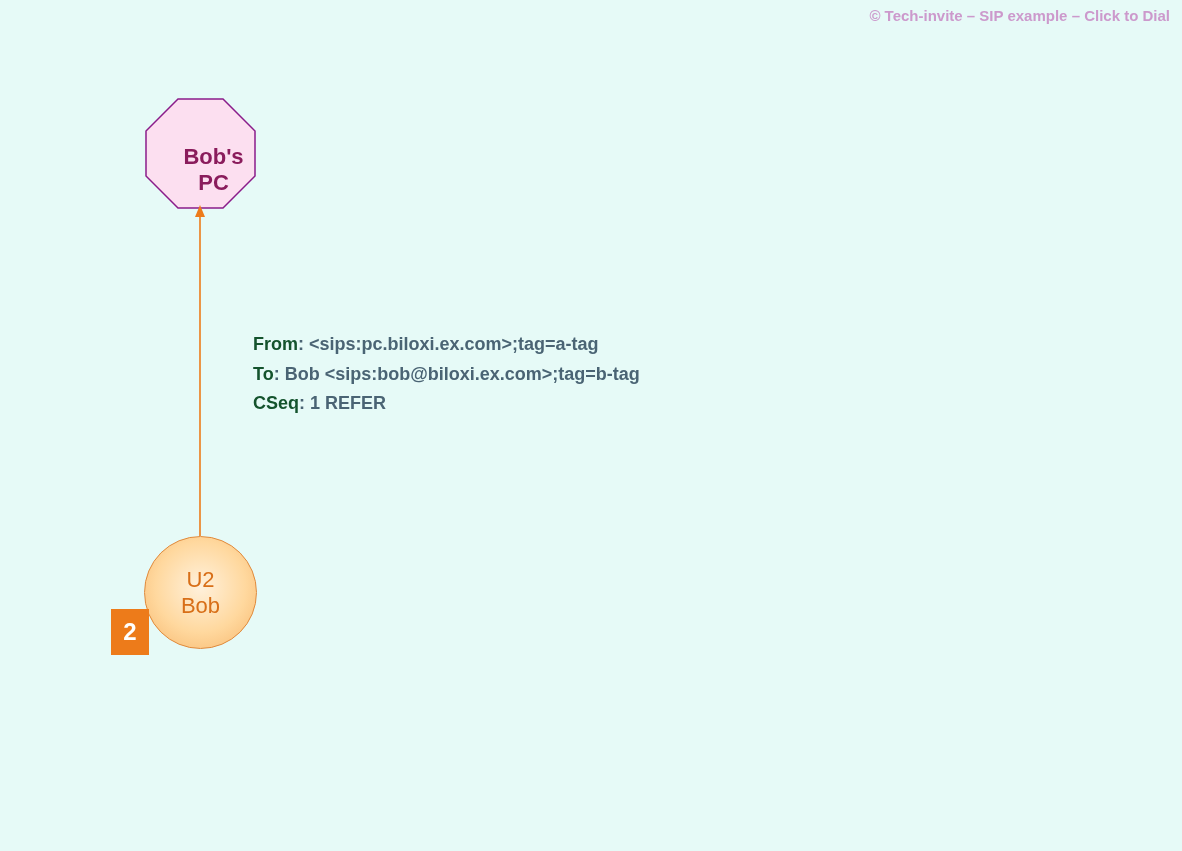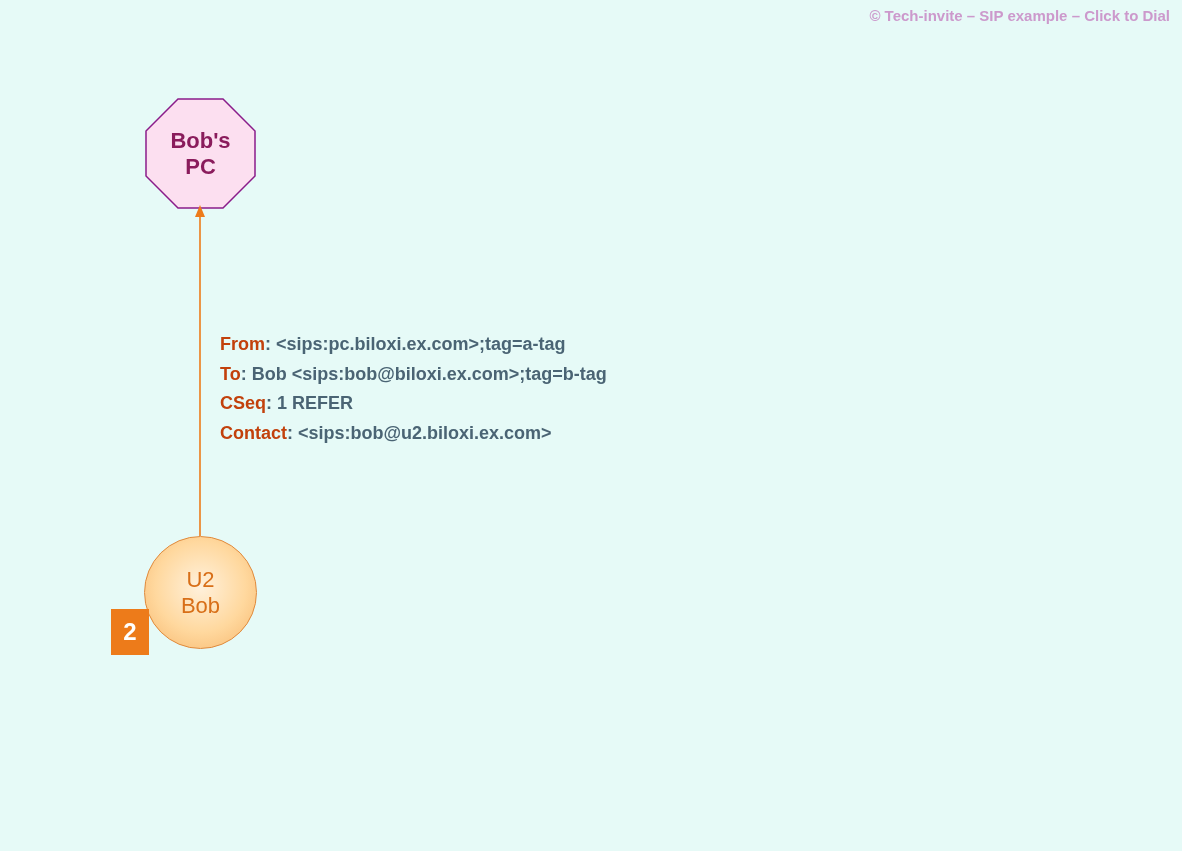--- a/index.html
+++ b/index.html
@@ -30,30 +30,31 @@
   .octagon-wrap {
     position: absolute;
     left: 145px;
     top: 98px;
     width: 111px;
     height: 111px;
   }
   .octagon-wrap svg { display:block; }
   .octagon-label {
     position: absolute;
-    left: 0; top: 0; width: 100%; height: 100%;
+    left: 0; top: 16px; width: 100%; height: 100%;
     display: flex;
     align-items: center;
     justify-content: center;
     text-align: center;
     color: #8a1c5c;
     font-weight: bold;
     font-size: 22px;
     line-height: 1.15;
     white-space: pre-line;
+    padding-left: 13px;
   }
   
   .arrow {
     position: absolute;
     left: 194px;
     top: 205px;
     width: 12px;
     height: 331px;
   }
   
@@ -107,21 +108,21 @@
   .msg-block {
     position: absolute;
     left: 220px;
     top: 330px;
     font-size: 18px;
     line-height: 1.65;
     font-weight: bold;
     color: #4a6474;
   }
   .msg-block .status-line { color: #f07a1a; }
-  .msg-block .hdr { color: #c2410c; }
+  .msg-block .hdr { color: #14532d; margin-left: 33px; }
 </style>
 </head>
 <body>
 
 <div class="canvas">
 
   <div class="copyright">
     <div>© Tech-invite – SIP example – Click to Dial</div>
   </div>
 
@@ -147,16 +148,15 @@
 
   <div class="step-box">
     <span>2</span>
   </div>
 
 
   <div class="msg-block">
     <div><span class="hdr">From</span>:<span> &lt;sips:pc.biloxi.ex.com&gt;;tag=a-tag</span></div>
     <div><span class="hdr">To</span>:<span> Bob &lt;sips:bob@biloxi.ex.com&gt;;tag=b-tag</span></div>
     <div><span class="hdr">CSeq</span>:<span> 1 REFER</span></div>
-    <div><span class="hdr">Contact</span>:<span> &lt;sips:bob@u2.biloxi.ex.com&gt;</span></div>
   </div>
 
 </div>
 
 </body></html>

